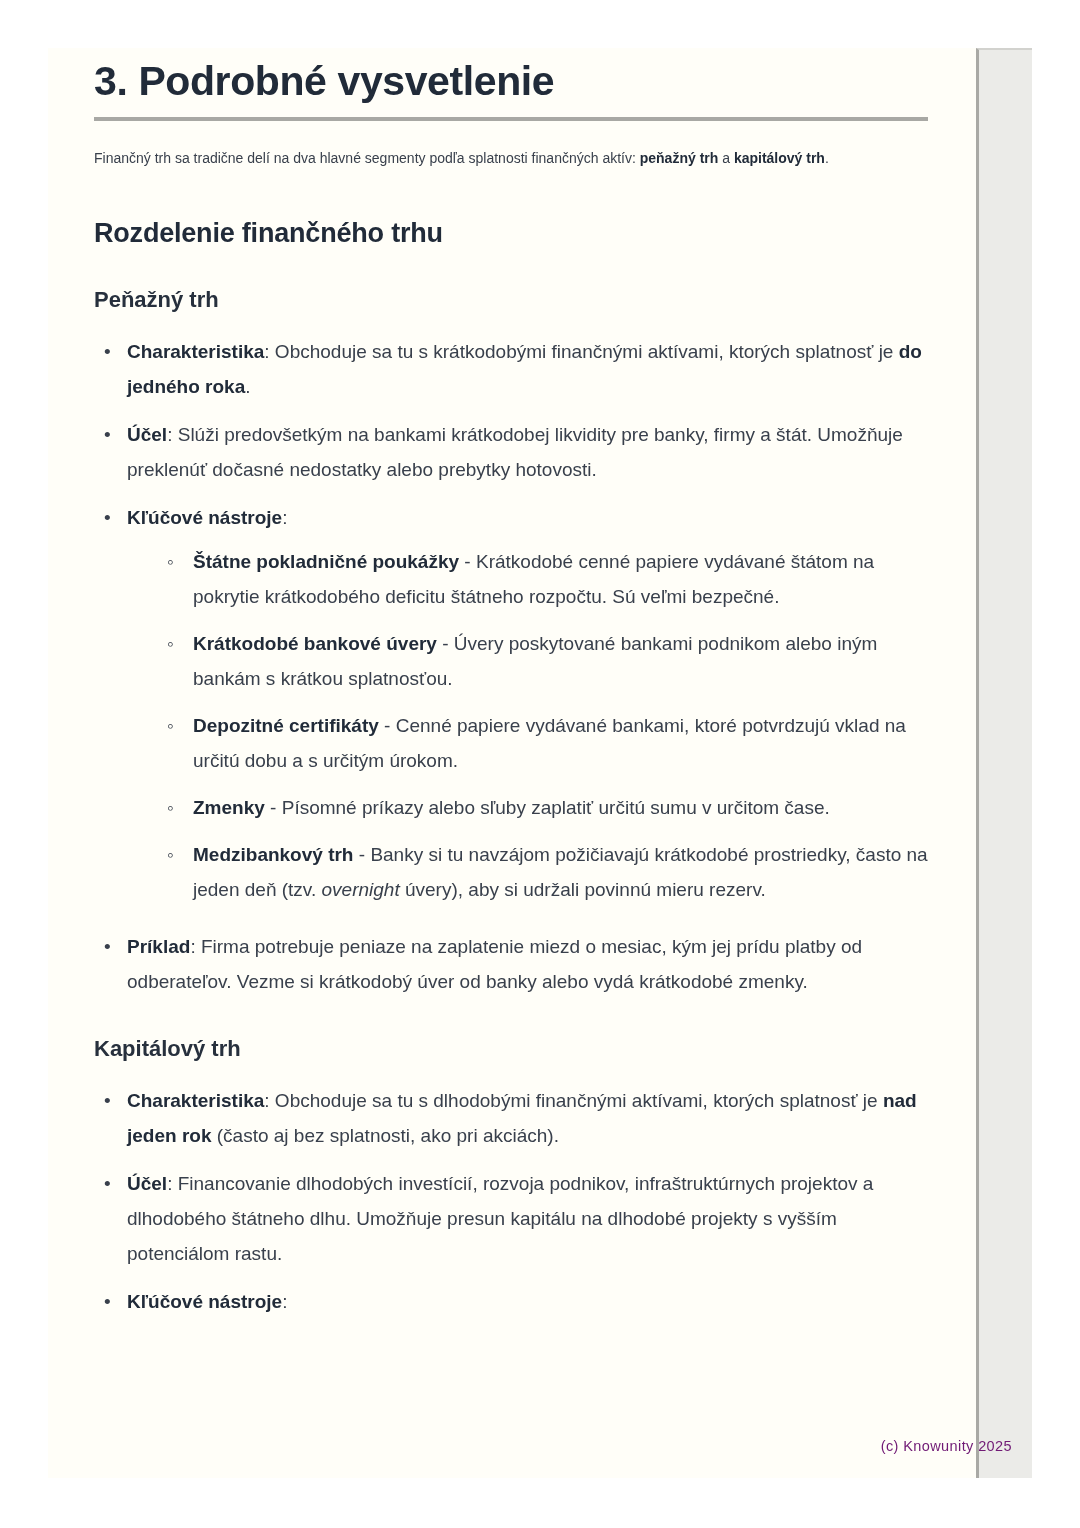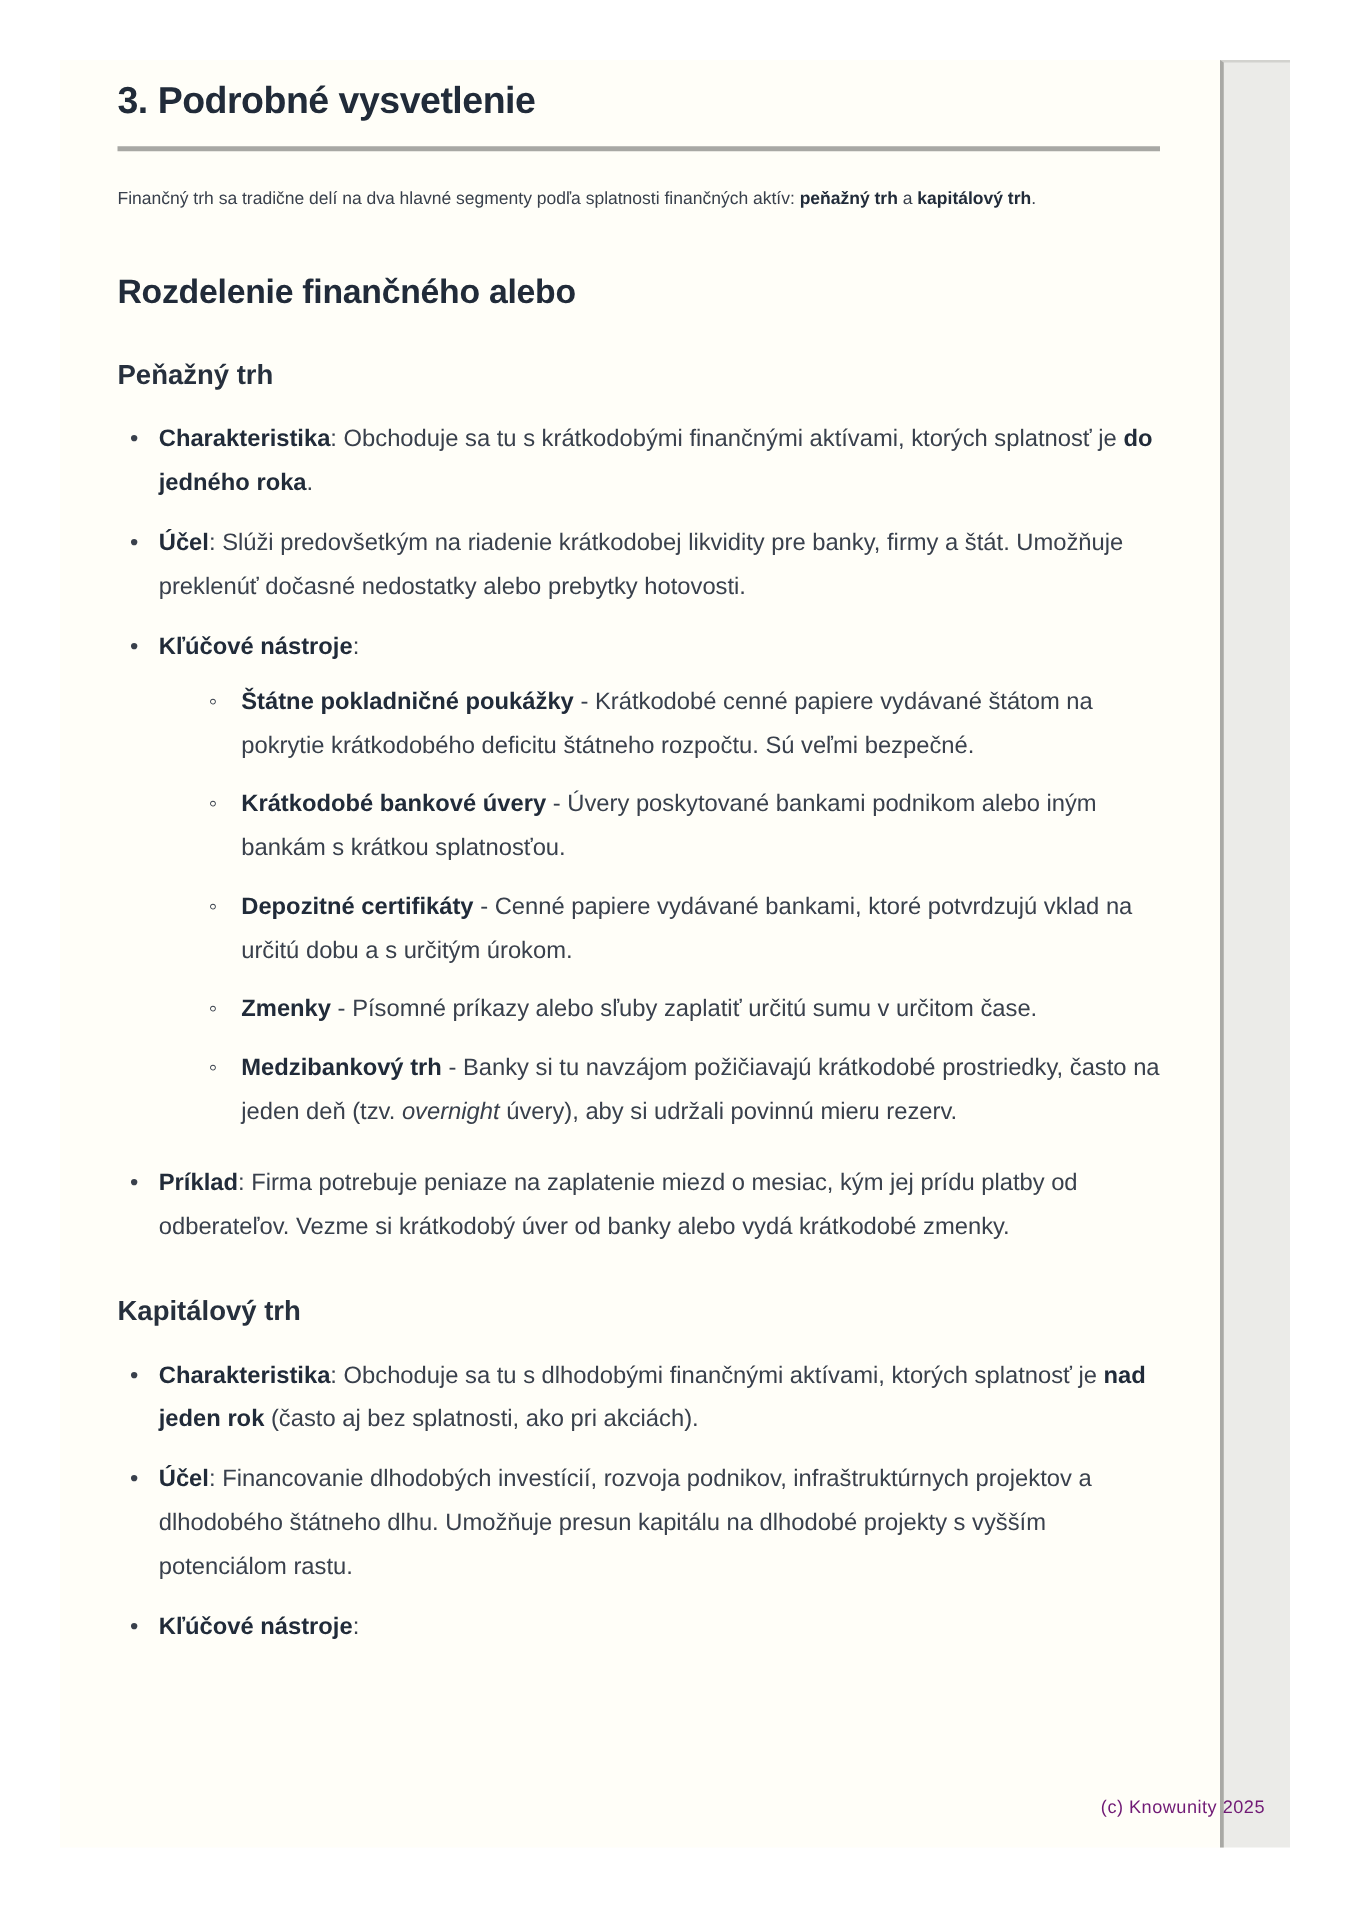--- a/index.html
+++ b/index.html
@@ -30,21 +30,21 @@
     top: 48px;
     width: 56px;
     height: 1430px;
     background: #ebebe8;
     border-left: 3px solid #a9a9a5;
     border-top: 2px solid #d2d2ce;
     box-sizing: border-box;
   }
   h1.doc-title {
     margin: 0;
-    font-size: 30px;
+    font-size: 41px;
     line-height: 42px;
     font-weight: bold;
     letter-spacing: -0.4px;
     color: #212b39;
   }
   .title-rule {
     height: 4px;
     background: #a8a8a4;
     margin-top: 15px;
   }
@@ -125,28 +125,28 @@
 </head>
 <body>
 
 <div class="page">
 
   <h1 class="doc-title">3. Podrobné vysvetlenie</h1>
   <div class="title-rule"></div>
 
   <p class="intro"><span>Finančný trh sa tradične delí na dva hlavné segmenty podľa splatnosti finančných aktív: </span><strong>peňažný trh</strong><span> a </span><strong>kapitálový trh</strong><span>.</span></p>
 
-  <h2 class="section-heading">Rozdelenie finančného alebo</h2>
+  <h2 class="section-heading">Rozdelenie finančného trhu</h2>
 
   <h3 class="sub-heading">Peňažný trh</h3>
 
   <ul class="l1">
     <li><strong>Charakteristika</strong><span>: </span><span>Obchoduje sa tu s krátkodobými finančnými aktívami, ktorých splatnosť je </span><strong>do jedného roka</strong><span>.</span></li>
 
-    <li><strong>Účel</strong><span>: </span><span>Slúži predovšetkým na riadenie krátkodobej likvidity pre banky, firmy a štát. Umožňuje preklenúť dočasné nedostatky alebo prebytky hotovosti.</span></li>
+    <li><strong>Účel</strong><span>: </span><span>Slúži predovšetkým na bankami krátkodobej likvidity pre banky, firmy a štát. Umožňuje preklenúť dočasné nedostatky alebo prebytky hotovosti.</span></li>
 
     <li><strong>Kľúčové nástroje</strong><span>:</span>
       <ul class="l2">
         <li><strong>Štátne pokladničné poukážky</strong><span> - </span><span>Krátkodobé cenné papiere vydávané štátom na pokrytie krátkodobého deficitu štátneho rozpočtu. Sú veľmi bezpečné.</span></li>
         <li><strong>Krátkodobé bankové úvery</strong><span> - </span><span>Úvery poskytované bankami podnikom alebo iným bankám s krátkou splatnosťou.</span></li>
         <li><strong>Depozitné certifikáty</strong><span> - </span><span>Cenné papiere vydávané bankami, ktoré potvrdzujú vklad na určitú dobu a s určitým úrokom.</span></li>
         <li><strong>Zmenky</strong><span> - </span><span>Písomné príkazy alebo sľuby zaplatiť určitú sumu v určitom čase.</span></li>
         <li><strong>Medzibankový trh</strong><span> - </span><span>Banky si tu navzájom požičiavajú krátkodobé prostriedky, často na jeden deň (tzv. </span><em>overnight</em><span> úvery), aby si udržali povinnú mieru rezerv.</span></li>
       </ul>
     </li>

